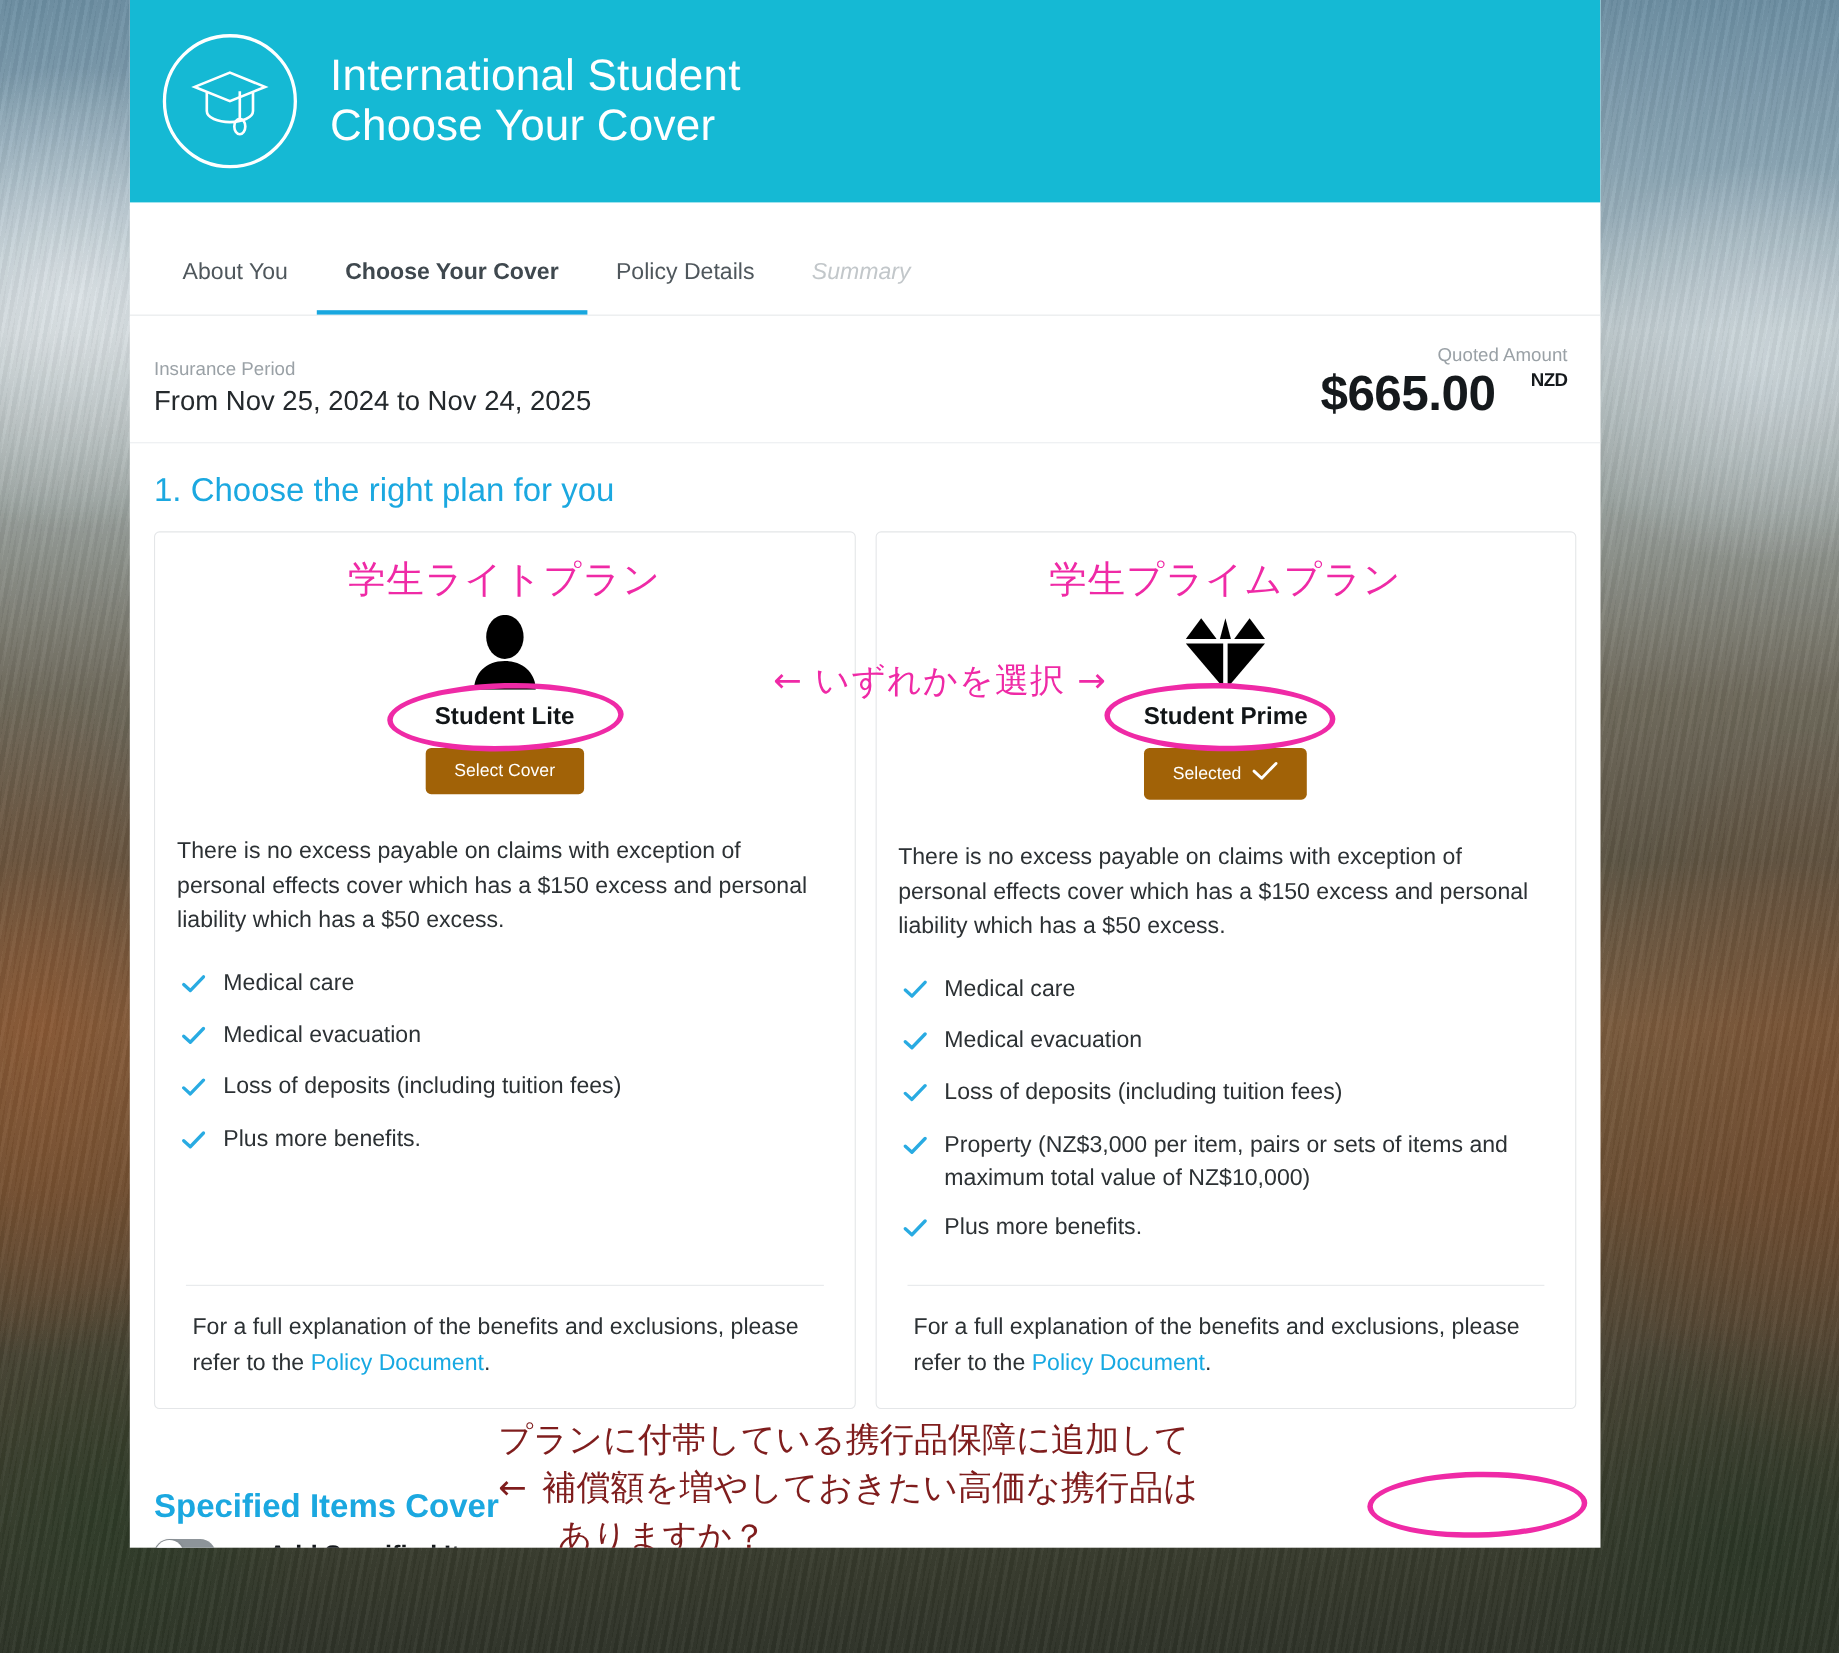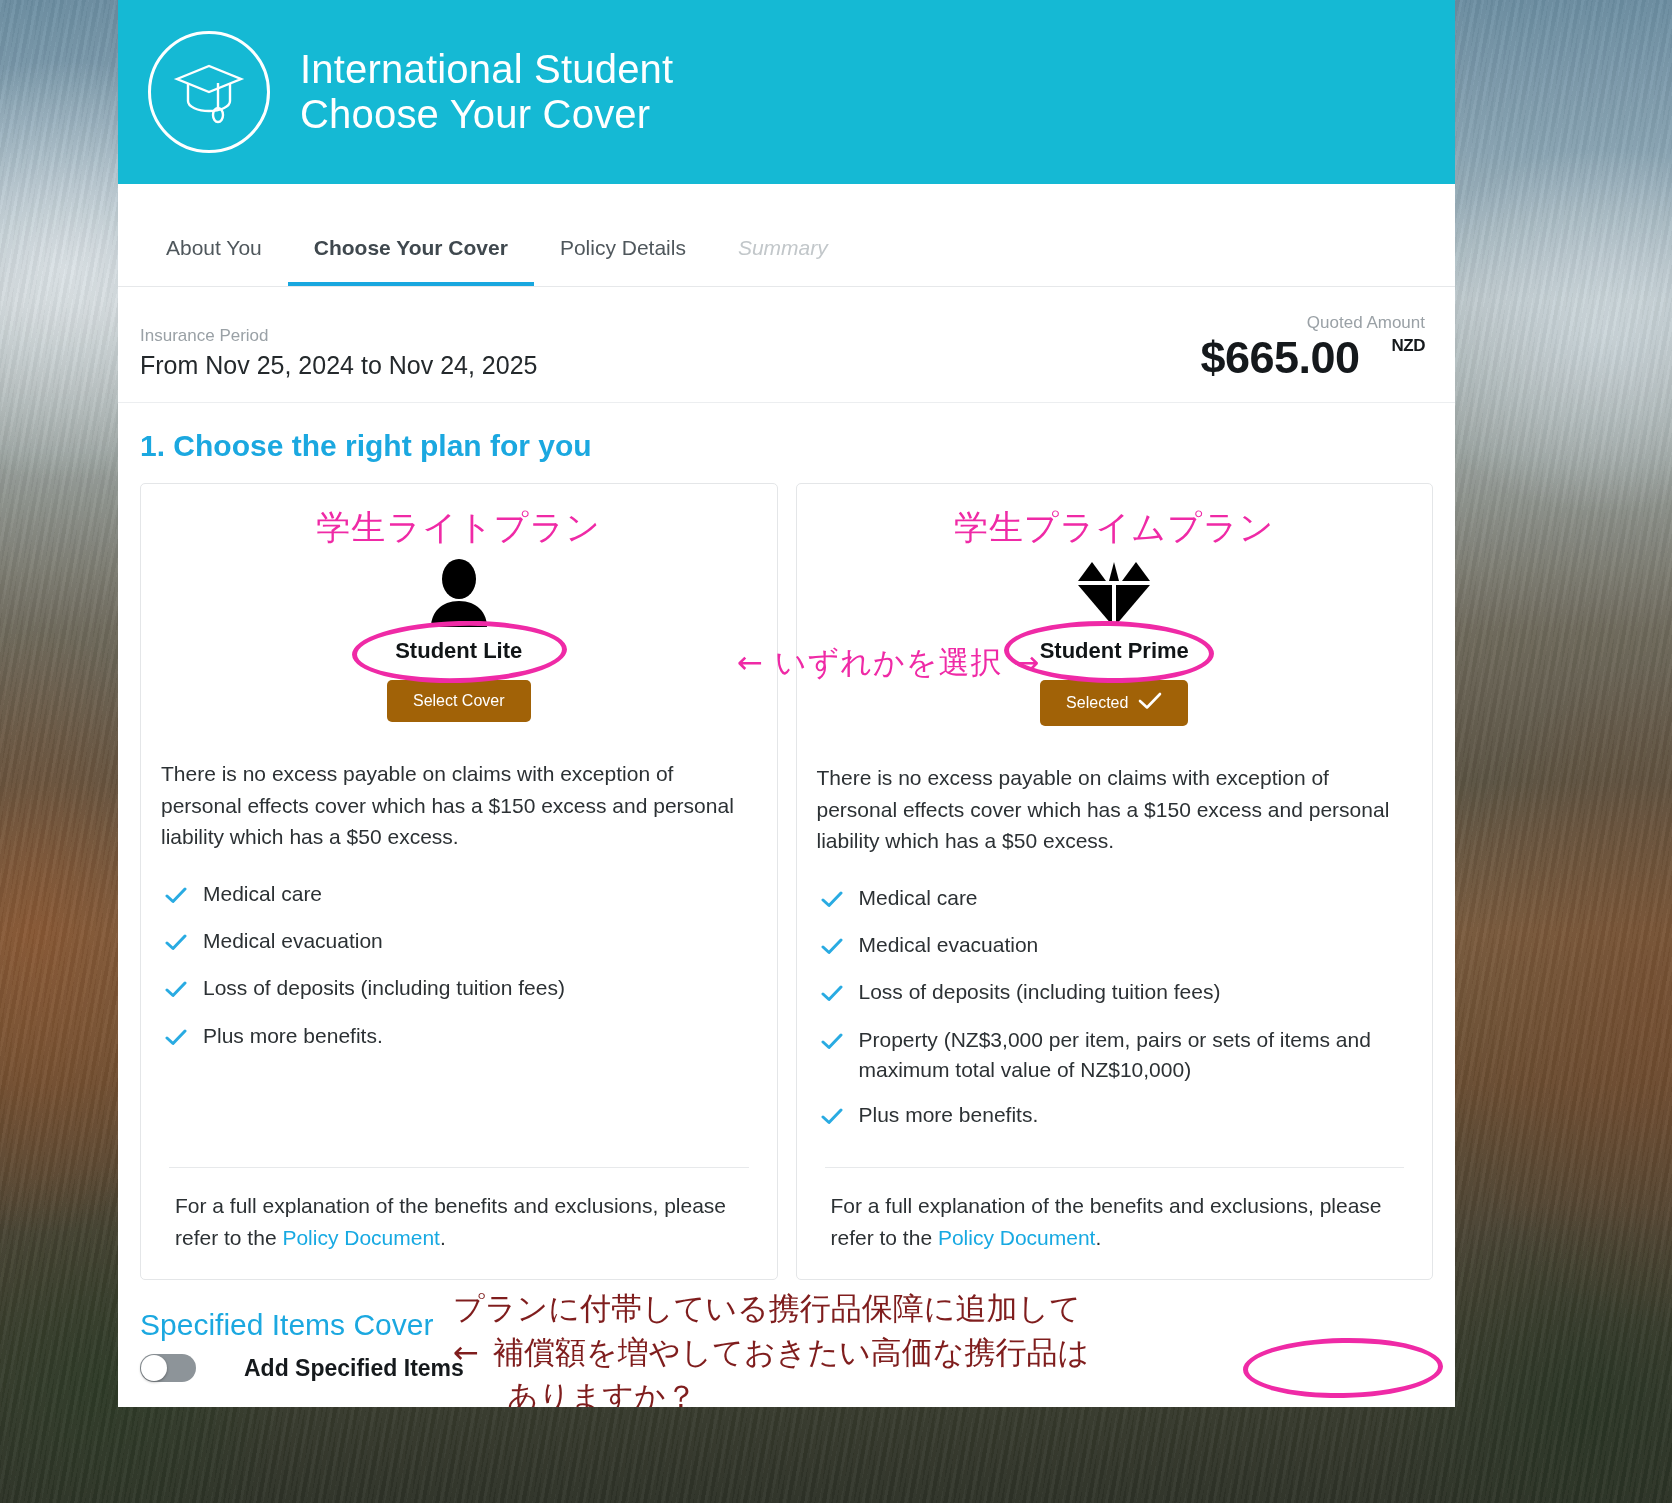--- a/index.html
+++ b/index.html
@@ -156,21 +156,21 @@
     font-weight: bold;
     vertical-align: super;
     position: relative;
     top: -6px;
     padding-left: 32px;
   }
 
   
   .section-heading {
     font-size: 30px;
-    font-weight: bold;
+    font-weight: normal;
     color: #1ba8e0;
     padding: 26px 0 20px 22px;
   }
 
   
   .plans {
     display: flex;
     gap: 18px;
     padding: 0 22px;
   }
@@ -261,49 +261,49 @@
   }
   .plan-footnote a {
     color: #17a9e2;
     text-decoration: none;
   }
 
   
   .mid-annotation {
     position: absolute;
     left: 585px;
-    top: 642px;
+    top: 598px;
     font-size: 31px;
     color: #ef2aa6;
     white-space: nowrap;
     letter-spacing: 1px;
     z-index: 6;
     pointer-events: none;
-    margin-left: 34px;
   }
 
   
   .pink-ellipse {
     position: absolute;
     border: 5px solid #ef2aa6;
     border-radius: 50%;
     pointer-events: none;
     z-index: 7;
   }
 
   
   .specified {
     padding: 28px 22px 0 22px;
     position: relative;
   }
   .specified-title {
     font-size: 30px;
-    font-weight: normal;
+    font-weight: bold;
     color: #1ba8e0;
     display: inline-block;
+    margin-top: 44px;
   }
   .toggle-row {
     display: flex;
     align-items: center;
     gap: 14px;
     margin-top: 12px;
   }
   .toggle {
     width: 56px;
     height: 28px;

